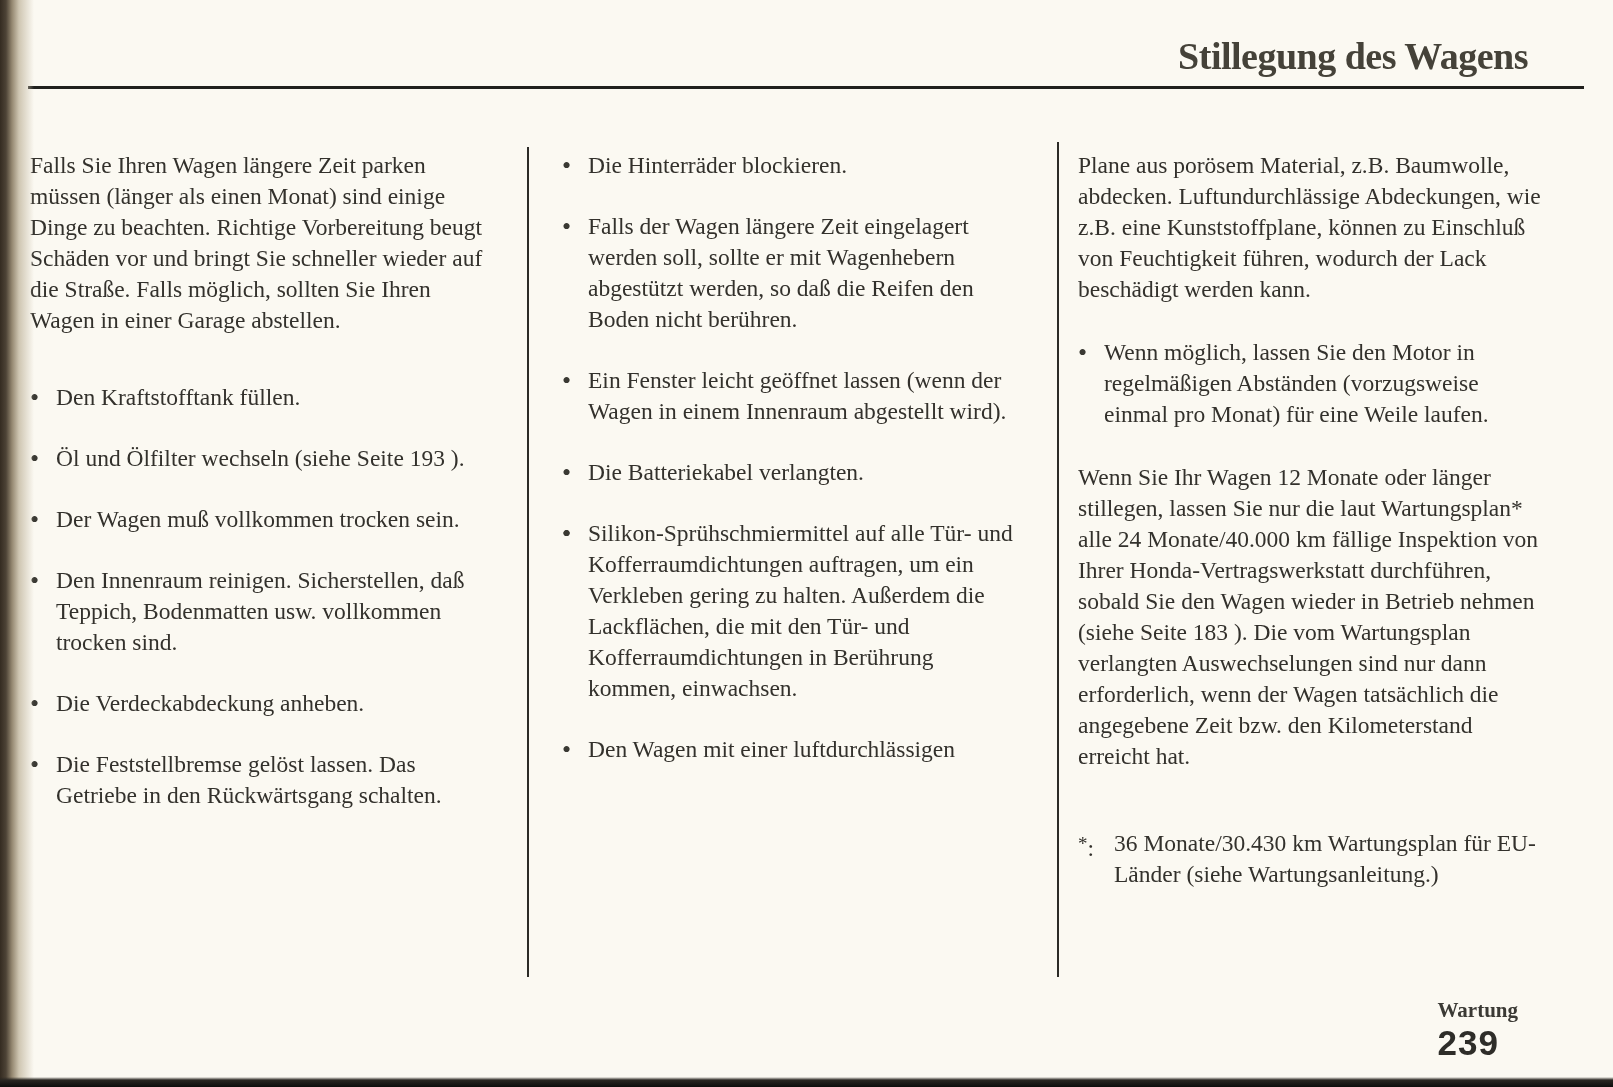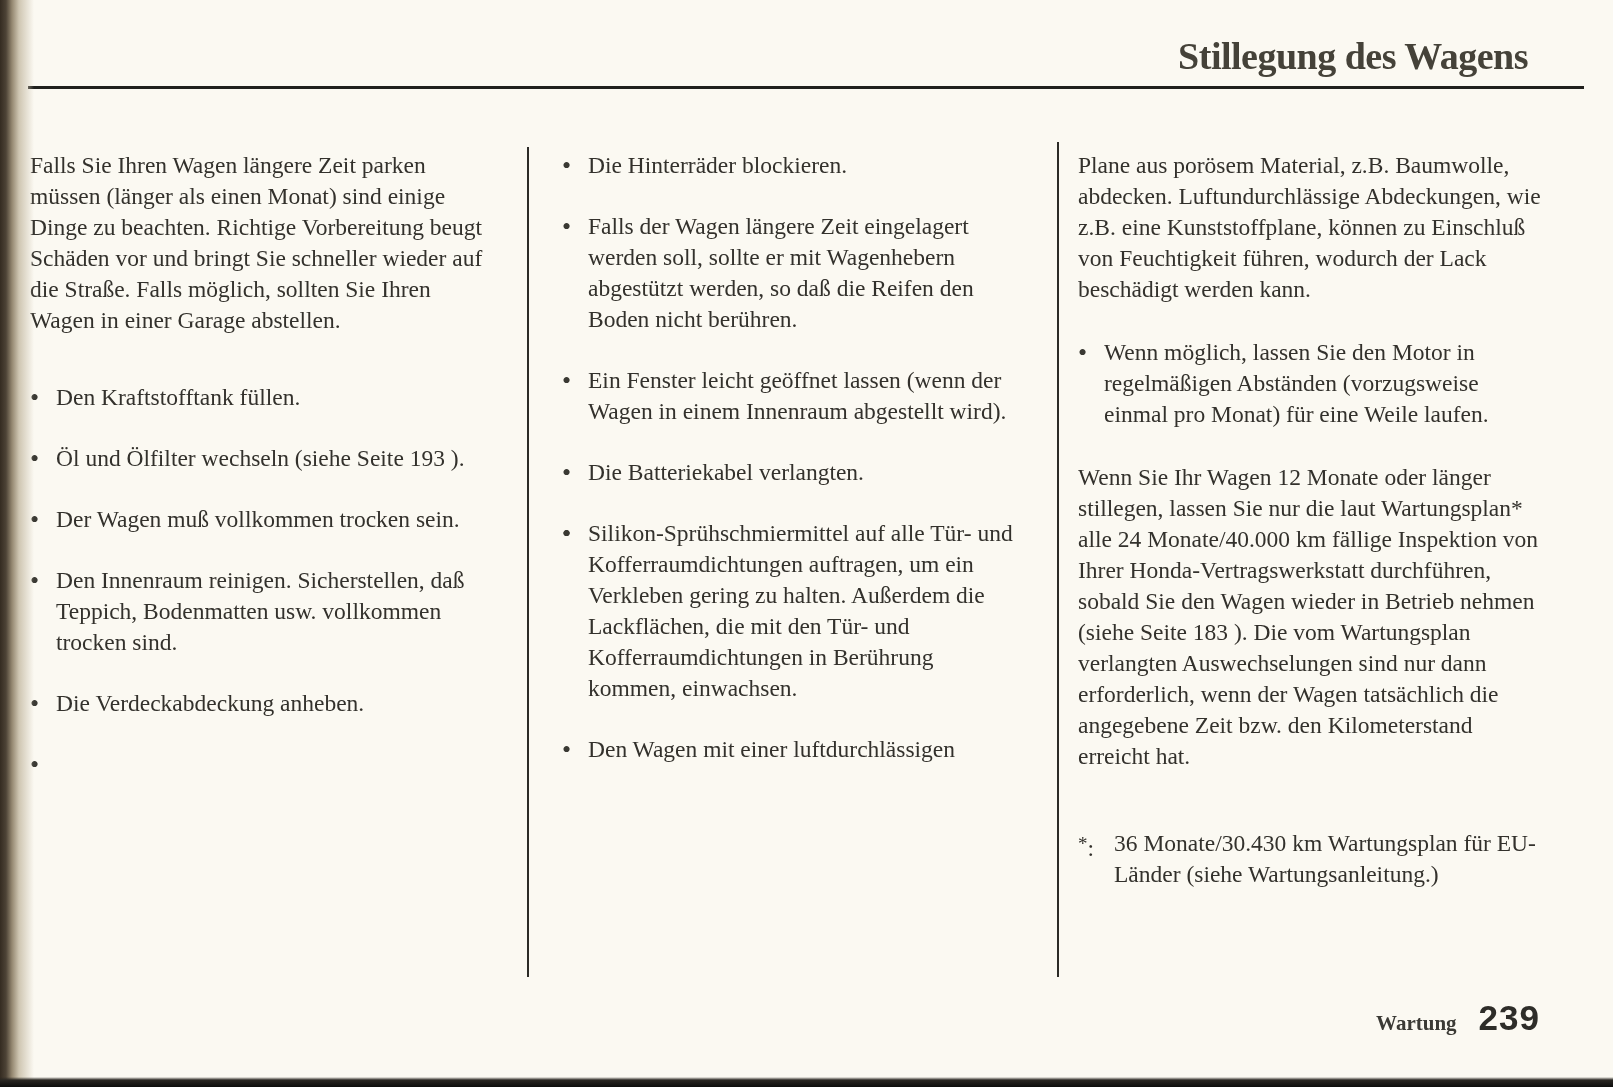--- a/index.html
+++ b/index.html
@@ -48,21 +48,21 @@
   .col-right .bullet-block{margin-top:32px;}
   .col-right .closing-para{margin-top:32px;}
   .footnote{
     margin-top:56px;display:flex;align-items:flex-start;
   }
   .footnote .fn-marker{width:36px;flex:0 0 36px;white-space:nowrap;}
   .footnote .fn-star{font-size:19px;vertical-align:6px;}
   .footnote .fn-text{flex:1;}
   
   .footer{
-    position:absolute;right:73px;top:998px;display:flex;align-items:baseline;z-index:7;
+    position:absolute;right:73px;top:998px;display:flex;align-items:baseline;z-index:7;flex-direction:column;
   }
   .footer-section{
     font-size:21px;font-weight:700;color:#3b3a35;margin-right:22px;
     font-family:"Liberation Serif","DejaVu Serif",serif;
   }
   .footer-page{
     font-size:35px;font-weight:700;color:#2e2d29;letter-spacing:1px;
     font-family:"Liberation Sans","DejaVu Sans",sans-serif;
     text-align:right;
   }
@@ -80,21 +80,21 @@
 <div class="divider divider-2"></div>
 
 <div class="col col-left">
   <p class="para">Falls Sie Ihren Wagen längere Zeit parken müssen (länger als einen Monat) sind einige Dinge zu beachten. Richtige Vorbereitung beugt Schäden vor und bringt Sie schneller wieder auf die Straße. Falls möglich, sollten Sie Ihren Wagen in einer Garage abstellen.</p>
   <ul class="bullets">
     <li><span class="marker"></span><span>Den Kraftstofftank füllen.</span></li>
     <li><span class="marker"></span><span>Öl und Ölfilter wechseln (siehe Seite 193 ).</span></li>
     <li><span class="marker"></span><span>Der Wagen muß vollkommen trocken sein.</span></li>
     <li><span class="marker"></span><span>Den Innenraum reinigen. Sicherstellen, daß Teppich, Bodenmatten usw. vollkommen trocken sind.</span></li>
     <li><span class="marker"></span><span>Die Verdeckabdeckung anheben.</span></li>
-    <li><span class="marker"></span></li>
+    <li><span class="marker"></span><span>Die Feststellbremse gelöst lassen. Das Getriebe in den Rückwärtsgang schalten.</span></li>
   </ul>
 </div>
 
 <div class="col col-mid">
   <ul class="bullets">
     <li><span class="marker"></span><span>Die Hinterräder blockieren.</span></li>
     <li><span class="marker"></span><span>Falls der Wagen längere Zeit eingelagert werden soll, sollte er mit Wagenhebern abgestützt werden, so daß die Reifen den Boden nicht berühren.</span></li>
     <li><span class="marker"></span><span>Ein Fenster leicht geöffnet lassen (wenn der Wagen in einem Innenraum abgestellt wird).</span></li>
     <li><span class="marker"></span><span>Die Batteriekabel verlangten.</span></li>
     <li><span class="marker"></span></li>

